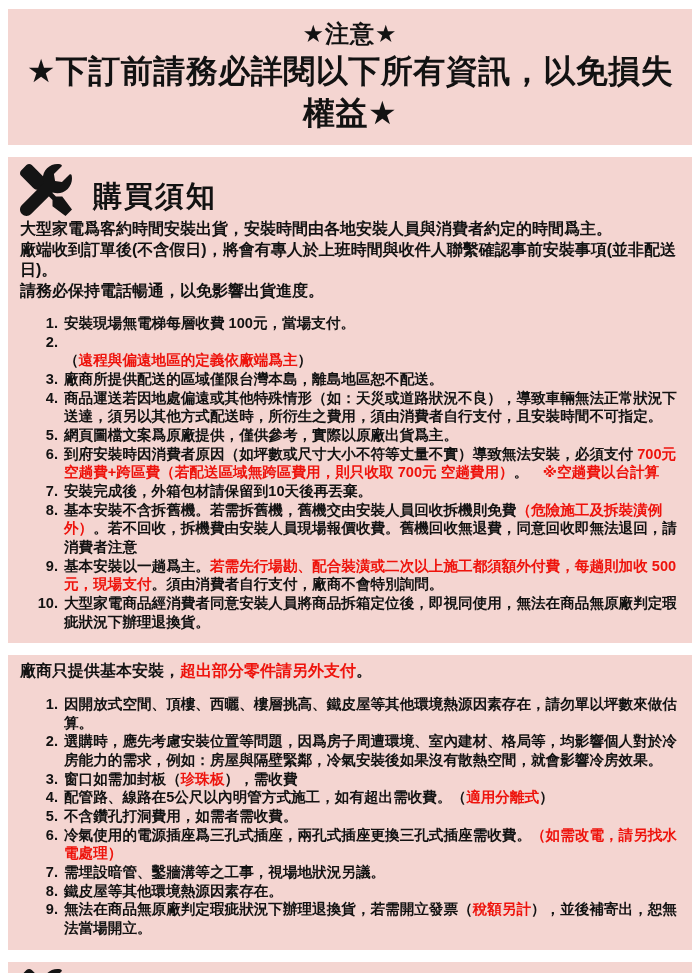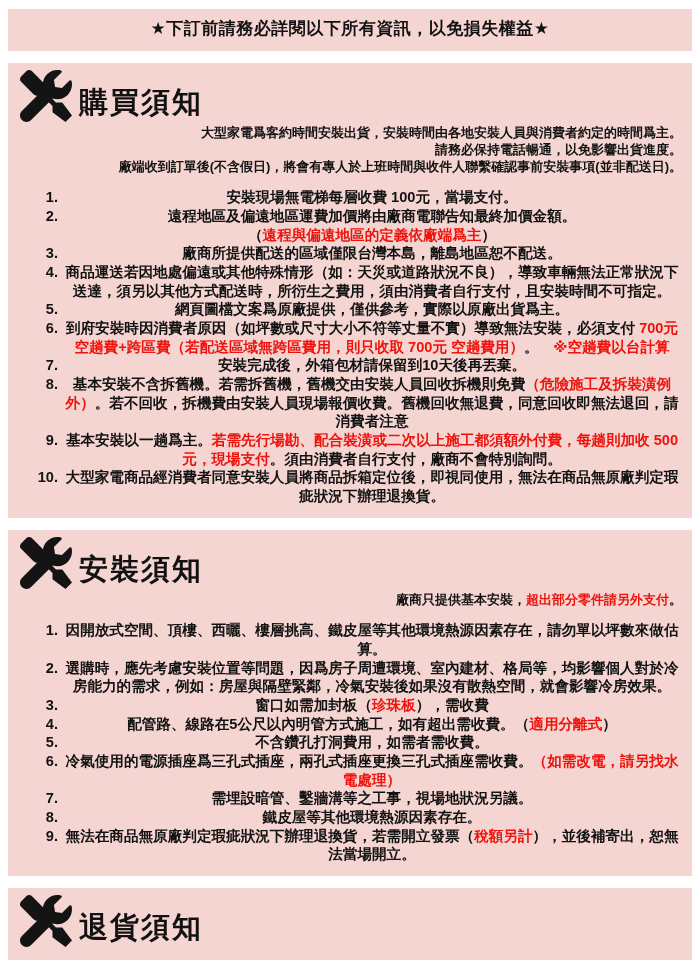--- a/index.html
+++ b/index.html
@@ -20,114 +20,104 @@
     background:var(--panel-bg);
     margin:0 8px 12px 8px;
   }
   .notice-header{
     margin-top:9px;
     padding:9px 6px 11px 6px;
     text-align:center;
     line-height:1.32;
   }
   .notice-header .line1{font-size:24px;letter-spacing:1px;}
-  .notice-header .line2{font-size:17px;letter-spacing:0.5px;}
+  .notice-header .line2{font-size:32px;letter-spacing:0.5px;}
   .sec{
     padding:4px 10px 12px 10px;
   }
   .sec-head{
     display:flex;
     align-items:center;
-    gap:7px;
+    gap:21px;
     margin:2px 0 0 2px;
     font-family:Liberation Serif, serif;
   }
   .tools-icon{
     width:52px;height:52px;flex:0 0 auto;display:block;
   }
   .sec-title{
     font-size:29px;
     letter-spacing:2px;
     margin-top:14px;
   }
   .intro{
-    font-size:13px;
+    font-size:16px;
     line-height:1.28;
     margin:2px 0 0 2px;
-    text-align:right;
   }
   ol.items{
     list-style:none;
     counter-reset:item;
     margin:13px 0 0 0;
     padding:0 2px 0 46px;
     font-size:14.6px;
     line-height:1.28;
-    text-align:center;
   }
   ol.items li{
     counter-increment:item;
     position:relative;
   }
   ol.items li::before{
     content:counter(item) ".";
     position:absolute;
     left:-32px;
     top:0;
     width:26px;
     text-align:right;
   }
   .red{color:var(--red);}
 </style>
 </head>
 <body>
 
 <div class="panel notice-header">
+  <div class="line1">★注意★</div>
   <div class="line2">★下訂前請務必詳閱以下所有資訊，以免損失權益★</div>
 </div>
 
 <div class="panel sec">
   <div class="sec-head">
     <svg class="tools-icon" viewBox="0 0 512 512" aria-hidden="true">
       <g transform="translate(0,512) scale(1,-1)" fill="#141414">
         <path d="M448 0L320 96v62.06l-83.03 83.03c6.79 4.25 13.27 9.06 19.07 14.87 5.8 5.8 10.62 12.28 14.87 19.07L353.94 192H416l96-128-64-64zM128 278.59L10.92 395.67c-14.55 14.55-14.55 38.15 0 52.71l52.7 52.7c14.56 14.56 38.15 14.56 52.71 0L233.41 384c29.11-29.11 29.11-76.3 0-105.41s-76.3-29.11-105.41 0z"></path>
       </g>
       <path fill="#141414" d="M507.73 109.1c-2.24-9.03-13.54-12.09-20.12-5.51l-74.36 74.36-67.88-11.31-11.31-67.88 74.36-74.36c6.62-6.62 3.43-17.9-5.66-20.16-47.38-11.74-99.55.91-136.58 37.93-39.64 39.64-50.55 97.1-34.05 147.2L18.74 402.76c-24.99 24.99-24.99 65.51 0 90.5 24.99 24.99 65.51 24.99 90.5 0l213.21-213.21c50.12 16.71 107.47 5.68 147.37-34.22 37.07-37.07 49.7-89.32 37.91-136.73z"></path>
     </svg>
     <div class="sec-title">購買須知</div>
   </div>
   <div class="intro">
       <div><span>大型家電爲客約時間安裝出貨，安裝時間由各地安裝人員與消費者約定的時間爲主。</span></div>
+      <div><span>廠端收到訂單後(不含假日)，將會有專人於上班時間與收件人聯繫確認事前安裝事項(並非配送日)。</span></div>
       <div><span>請務必保持電話暢通，以免影響出貨進度。</span></div>
-      <div><span>廠端收到訂單後(不含假日)，將會有專人於上班時間與收件人聯繫確認事前安裝事項(並非配送日)。</span></div>
     </div>
   <ol class="items">
       <li><span>安裝現場無電梯每層收費 100元，當場支付。</span></li>
-      <li><span>遠程地區及偏遠地區運費加價將由廠商電聯告知最終加價金額。</span><br><span>（</span><span class="red">遠程與偏遠地區的定義依廠端爲主</span><span>）</span></li>
+      <li><br><span>（</span><span class="red">遠程與偏遠地區的定義依廠端爲主</span><span>）</span></li>
       <li><span>廠商所提供配送的區域僅限台灣本島，離島地區恕不配送。</span></li>
       <li><span>商品運送若因地處偏遠或其他特殊情形（如：天災或道路狀況不良），導致車輛無法正常狀況下送達，須另以其他方式配送時，所衍生之費用，須由消費者自行支付，且安裝時間不可指定。</span></li>
       <li><span>網頁圖檔文案爲原廠提供，僅供參考，實際以原廠出貨爲主。</span></li>
       <li><span>到府安裝時因消費者原因（如坪數或尺寸大小不符等丈量不實）導致無法安裝，必須支付 </span><span class="red">700元空趟費+跨區費</span><span class="red">（若配送區域無跨區費用，則只收取 700元 空趟費用）</span><span>。　</span><span class="red">※空趟費以台計算</span></li>
       <li><span>安裝完成後，外箱包材請保留到10天後再丟棄。</span></li>
       <li><span>基本安裝不含拆舊機。若需拆舊機，舊機交由安裝人員回收拆機則免費</span><span class="red">（危險施工及拆裝潢例外）</span><span>。若不回收，拆機費由安裝人員現場報價收費。舊機回收無退費，同意回收即無法退回，請消費者注意</span></li>
       <li><span>基本安裝以一趟爲主。</span><span class="red">若需先行場勘、配合裝潢或二次以上施工都須額外付費，每趟則加收 500元，現場支付</span><span>。須由消費者自行支付，廠商不會特別詢問。</span></li>
       <li><span>大型家電商品經消費者同意安裝人員將商品拆箱定位後，即視同使用，無法在商品無原廠判定瑕疵狀況下辦理退換貨。</span></li>
     </ol>
 </div>
 
 <div class="panel sec">
-  <div class="sec-head">
-    <svg class="tools-icon" viewBox="0 0 512 512" aria-hidden="true">
-      <g transform="translate(0,512) scale(1,-1)" fill="#141414">
-        <path d="M448 0L320 96v62.06l-83.03 83.03c6.79 4.25 13.27 9.06 19.07 14.87 5.8 5.8 10.62 12.28 14.87 19.07L353.94 192H416l96-128-64-64zM128 278.59L10.92 395.67c-14.55 14.55-14.55 38.15 0 52.71l52.7 52.7c14.56 14.56 38.15 14.56 52.71 0L233.41 384c29.11-29.11 29.11-76.3 0-105.41s-76.3-29.11-105.41 0z"></path>
-      </g>
-      <path fill="#141414" d="M507.73 109.1c-2.24-9.03-13.54-12.09-20.12-5.51l-74.36 74.36-67.88-11.31-11.31-67.88 74.36-74.36c6.62-6.62 3.43-17.9-5.66-20.16-47.38-11.74-99.55.91-136.58 37.93-39.64 39.64-50.55 97.1-34.05 147.2L18.74 402.76c-24.99 24.99-24.99 65.51 0 90.5 24.99 24.99 65.51 24.99 90.5 0l213.21-213.21c50.12 16.71 107.47 5.68 147.37-34.22 37.07-37.07 49.7-89.32 37.91-136.73z"></path>
-    </svg>
-    <div class="sec-title">安裝須知</div>
-  </div>
   <div class="intro">
       <div><span>廠商只提供基本安裝，</span><span class="red">超出部分零件請另外支付</span><span>。</span></div>
     </div>
   <ol class="items">
       <li><span>因開放式空間、頂樓、西曬、樓層挑高、鐵皮屋等其他環境熱源因素存在，請勿單以坪數來做估算。</span></li>
       <li><span>選購時，應先考慮安裝位置等問題，因爲房子周遭環境、室內建材、格局等，均影響個人對於冷房能力的需求，例如：房屋與隔壁緊鄰，冷氣安裝後如果沒有散熱空間，就會影響冷房效果。</span></li>
       <li><span>窗口如需加封板（</span><span class="red">珍珠板</span><span>），需收費</span></li>
       <li><span>配管路、線路在5公尺以內明管方式施工，如有超出需收費。（</span><span class="red">適用分離式</span><span>）</span></li>
       <li><span>不含鑽孔打洞費用，如需者需收費。</span></li>
       <li><span>冷氣使用的電源插座爲三孔式插座，兩孔式插座更換三孔式插座需收費。</span><span class="red">（如需改電，請另找水電處理）</span></li>

